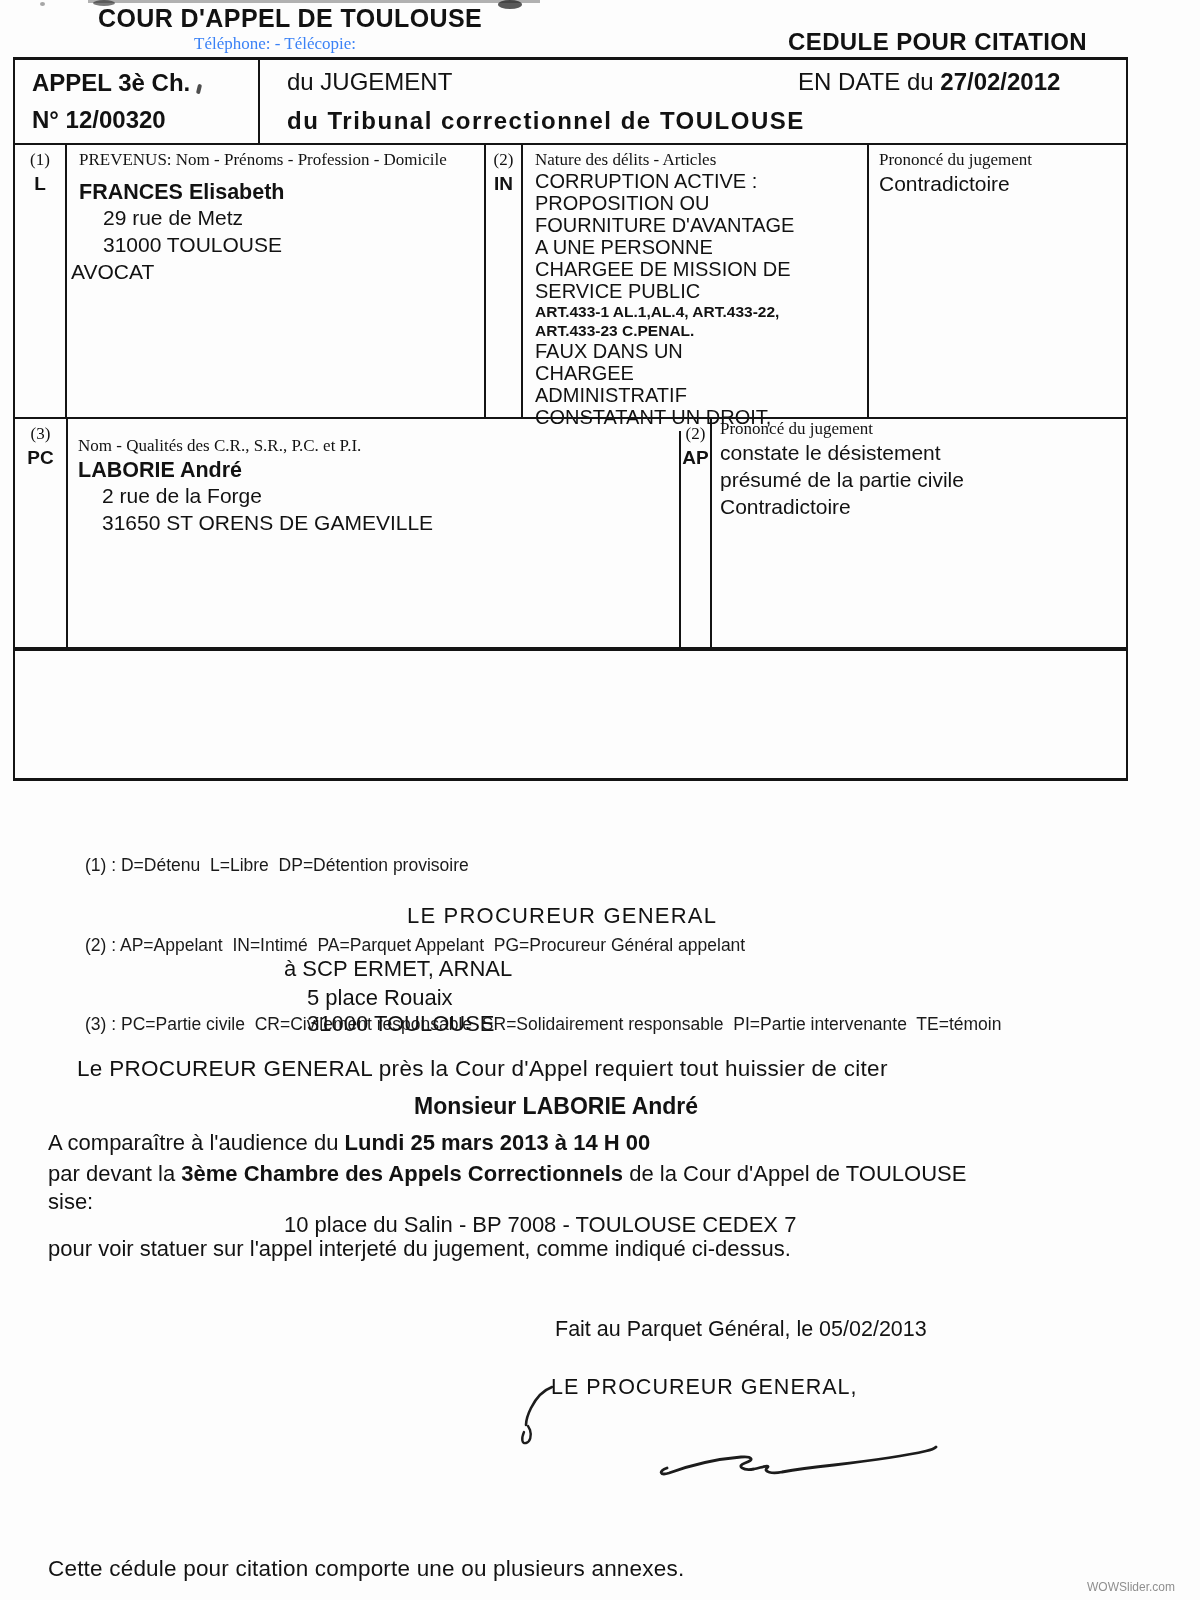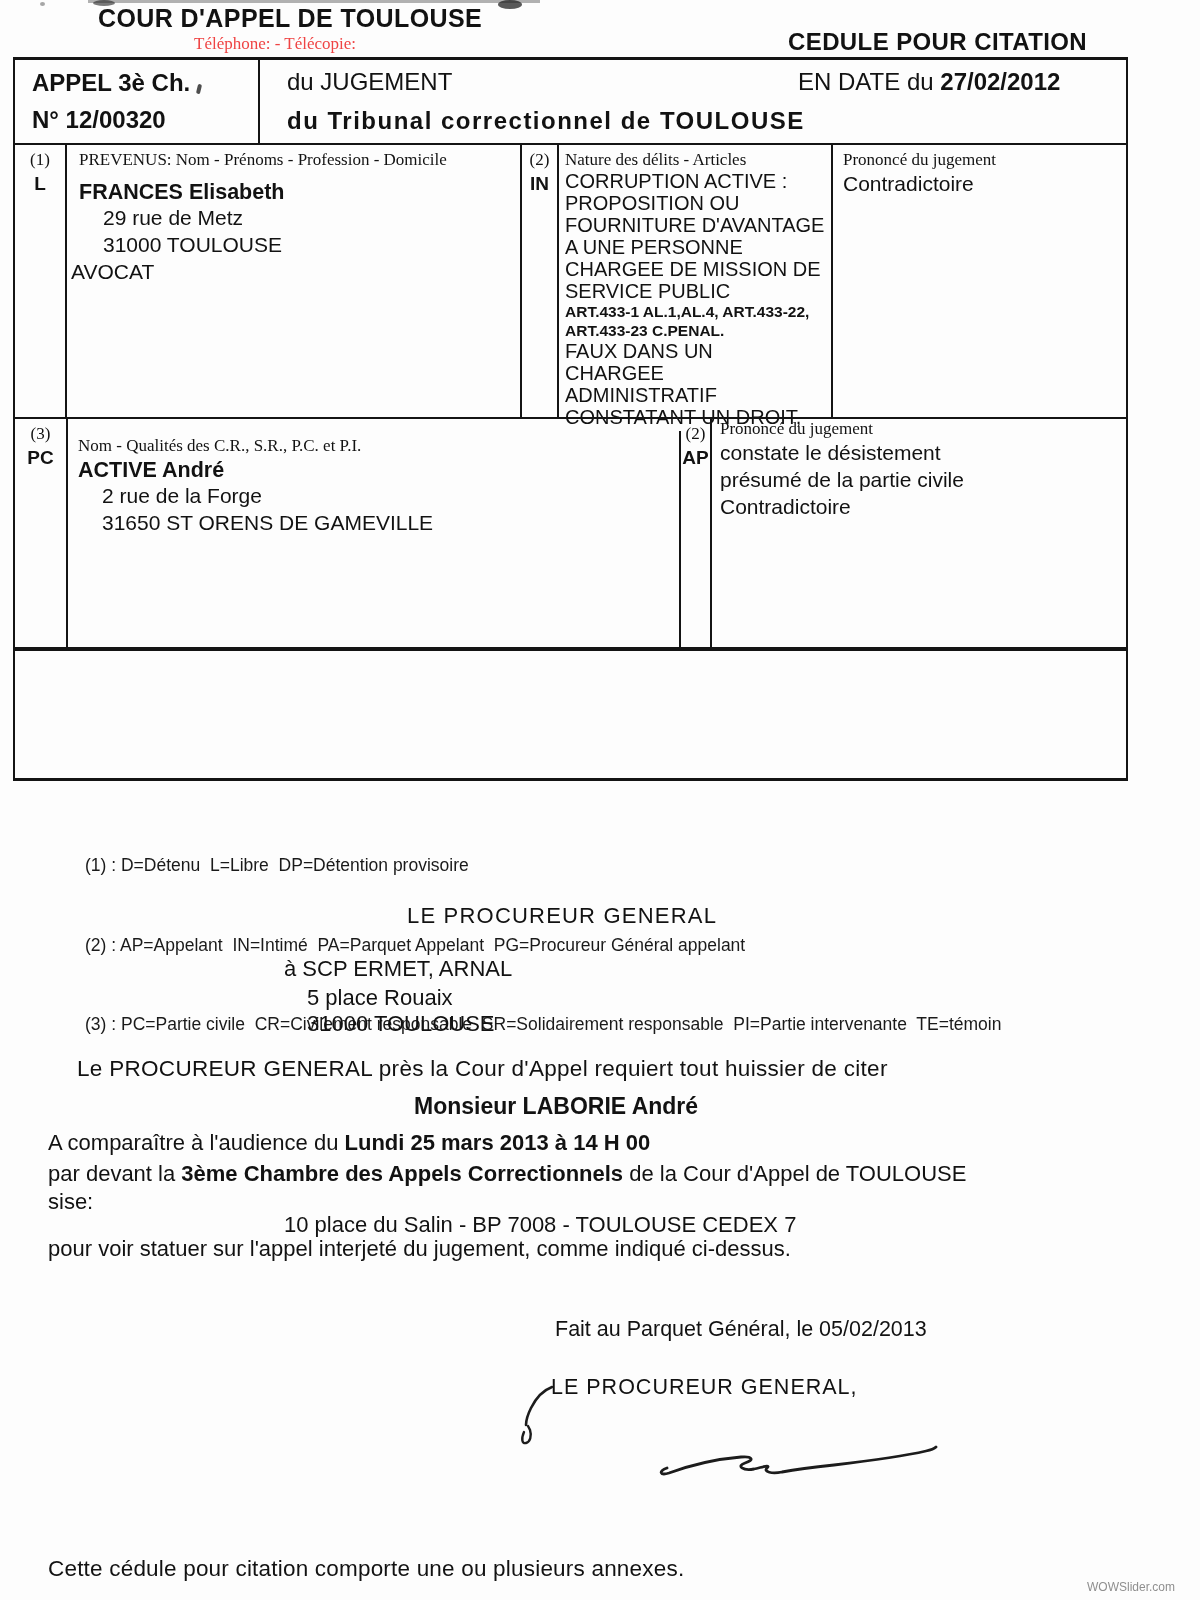--- a/index.html
+++ b/index.html
@@ -8,21 +8,21 @@
   .page {
     position:relative; width:1200px; height:1600px; margin:0 auto;
     background:#fdfdfd; color:#121212; overflow:hidden;
     font-family:"Liberation Sans","DejaVu Sans",sans-serif;
   }
   .abs { position:absolute; }
   .serif { font-family:"Liberation Serif","DejaVu Serif",serif; }
 
   
   .court-title { left:98px; top:4px; font-size:25px; font-weight:bold; letter-spacing:.4px; }
-  .phone-line  { left:194px; top:34px; font-size:17px; color:#ef4444; }
+  .phone-line  { left:194px; top:34px; font-size:17px; color:#3b82f6; }
   .doc-title   { left:788px; top:28px; font-size:24px; font-weight:bold; letter-spacing:.4px; }
 
   
   .artifact { background:#222; }
   .a-streak { left:88px; top:0; width:452px; height:3px; opacity:.35; }
   .a-blob1  { left:93px; top:0; width:22px; height:6px; border-radius:50%; opacity:.6; }
   .a-blob2  { left:498px; top:0; width:24px; height:9px; border-radius:50%; opacity:.75; }
   .a-speck  { left:40px; top:2px; width:5px; height:4px; border-radius:50%; opacity:.4; }
   .a-tick   { left:197px; top:84px; width:4px; height:10px; border-radius:2px; transform:rotate(14deg); opacity:.8; }
 
@@ -40,26 +40,26 @@
   .hdr-judgment { position:absolute; left:27px; top:8px;  font-size:24px; }
   .hdr-tribunal { position:absolute; left:27px; top:47px; font-size:24px; font-weight:bold; letter-spacing:1.5px; }
   .hdr-date     { position:absolute; left:538px; top:8px; font-size:24px; }
 
   .row-def { height:272px; display:flex; flex:none; }
   .cell { border-right:2px solid #141414; padding:5px 0 0 10px; }
   .cell-hdr { font-size:17px; line-height:20px; font-family:"Liberation Serif","DejaVu Serif",serif; }
   .c-code   { width:52px;  text-align:center; padding:5px 0 0 0; }
   .ref-label { font-size:17px; font-family:"Liberation Serif","DejaVu Serif",serif; }
   .code-val  { font-size:19px; font-weight:bold; margin-top:3px; }
-  .c-prev   { width:455px;padding-left:12px; }
+  .c-prev   { width:419px;padding-left:12px; }
   .p-name { font-size:21.5px; font-weight:bold; line-height:24px; margin-top:10px; }
   .p-addr { font-size:21px; line-height:27px; margin-left:24px; }
   .p-prof { font-size:21px; line-height:27px; margin-left:-8px; }
   .c-code2  { width:37px; text-align:center; padding:5px 0 0 0; }
-  .c-nature { width:274px; padding-left:6px; overflow:visible; }
+  .c-nature { width:346px; padding-left:12px; overflow:visible; }
   .off-line { font-size:20px; line-height:22px; white-space:nowrap; }
   .art-line { font-size:15.5px; line-height:19px; font-weight:bold; white-space:nowrap; }
   .c-verdict { flex:1; border-right:none; }
   .verdict-text { font-size:21px; line-height:24px; margin-top:2px; }
 
   .row-civ { height:234px; border-top:2px solid #141414; border-bottom:4px solid #141414; display:flex; flex:none; background:transparent; }
   .c3-code { width:53px; text-align:center; padding:5px 0 0 0; border-right:2px solid #141414; }
   .c3-main { width:613px;margin-top:12px; }
   .c3-name { font-size:21.5px; font-weight:bold; line-height:24px; margin-top:2px; }
   .c3-code2 { width:31px; text-align:center; padding:5px 0 0 0; }
@@ -156,21 +156,21 @@
       </div>
     </div>
 
     <div class="row-civ">
       <div class="c3-code">
         <div class="ref-label">(3)</div>
         <div class="code-val">PC</div>
       </div>
       <div class="cell c3-main">
         <div class="cell-hdr">Nom - Qualités des C.R., S.R., P.C. et P.I.</div>
-        <div class="c3-name">ACTIVE André</div>
+        <div class="c3-name">LABORIE André</div>
         <div class="p-addr">2 rue de la Forge</div>
         <div class="p-addr">31650 ST ORENS DE GAMEVILLE</div>
       </div>
       <div class="cell c3-code2">
         <div class="ref-label">(2)</div>
         <div class="code-val">AP</div>
       </div>
       <div class="c3-verdict">
         <div class="cell-hdr">Prononcé du jugement</div>
         <div class="v-line">constate le désistement</div>

